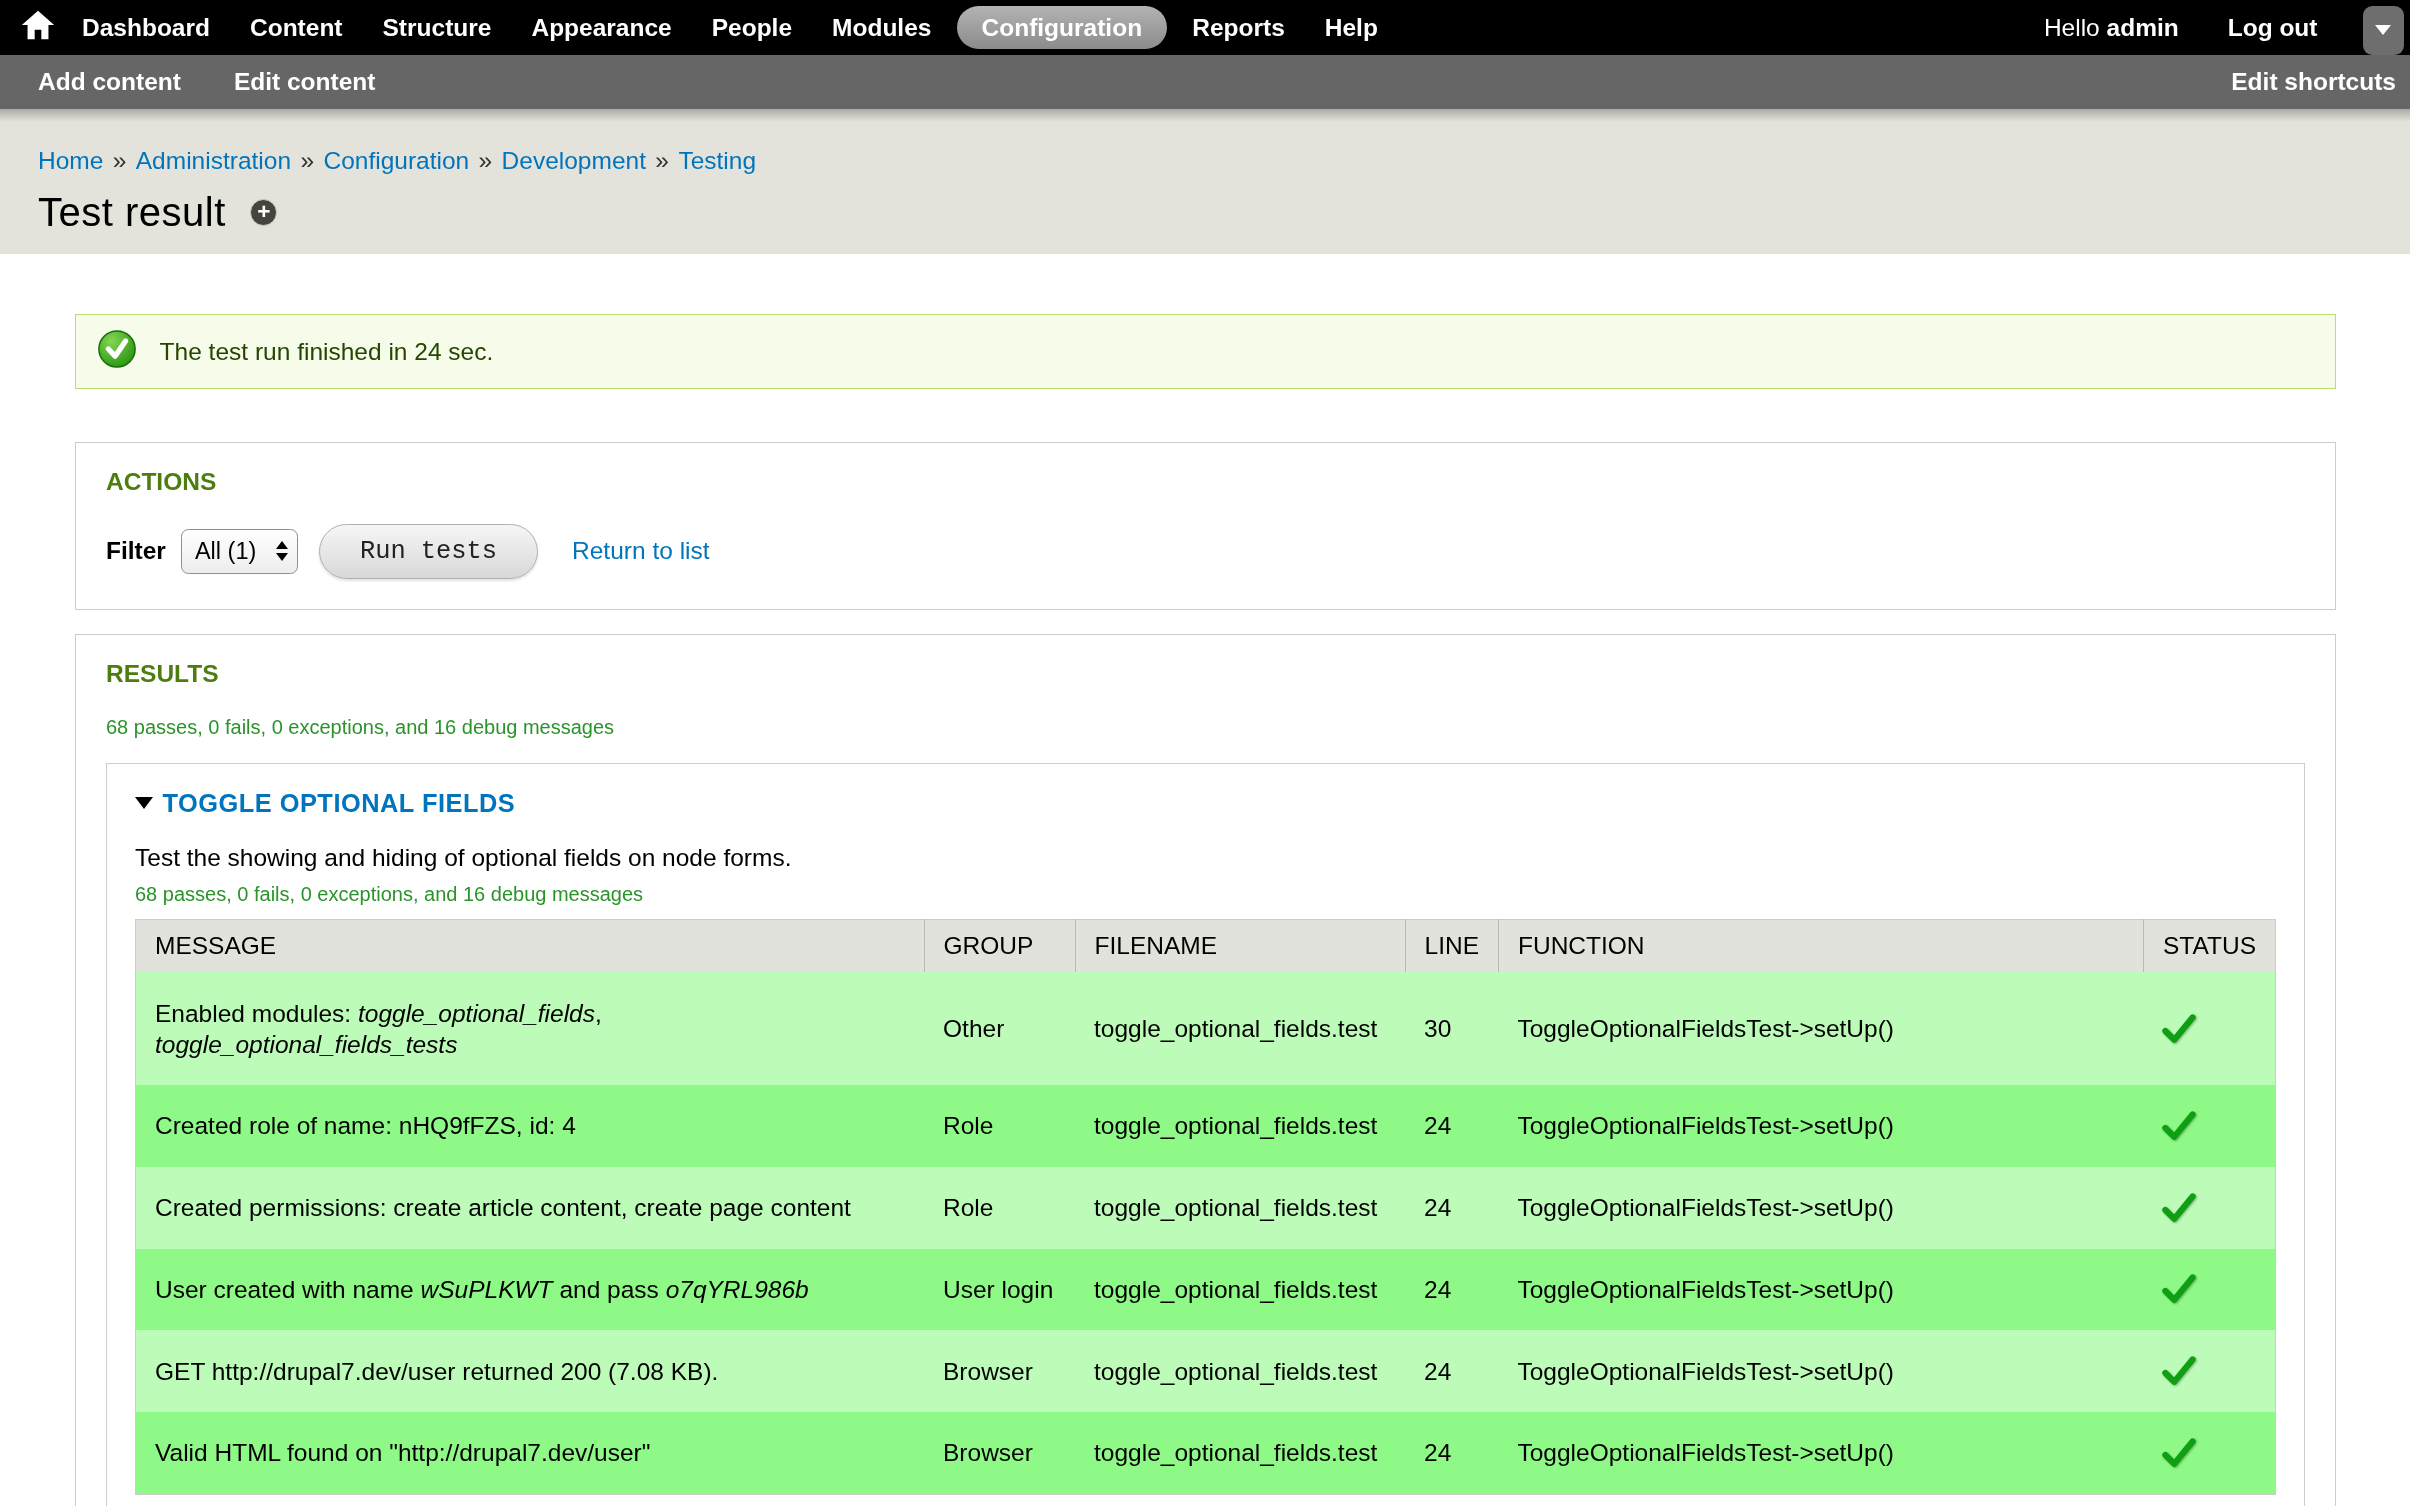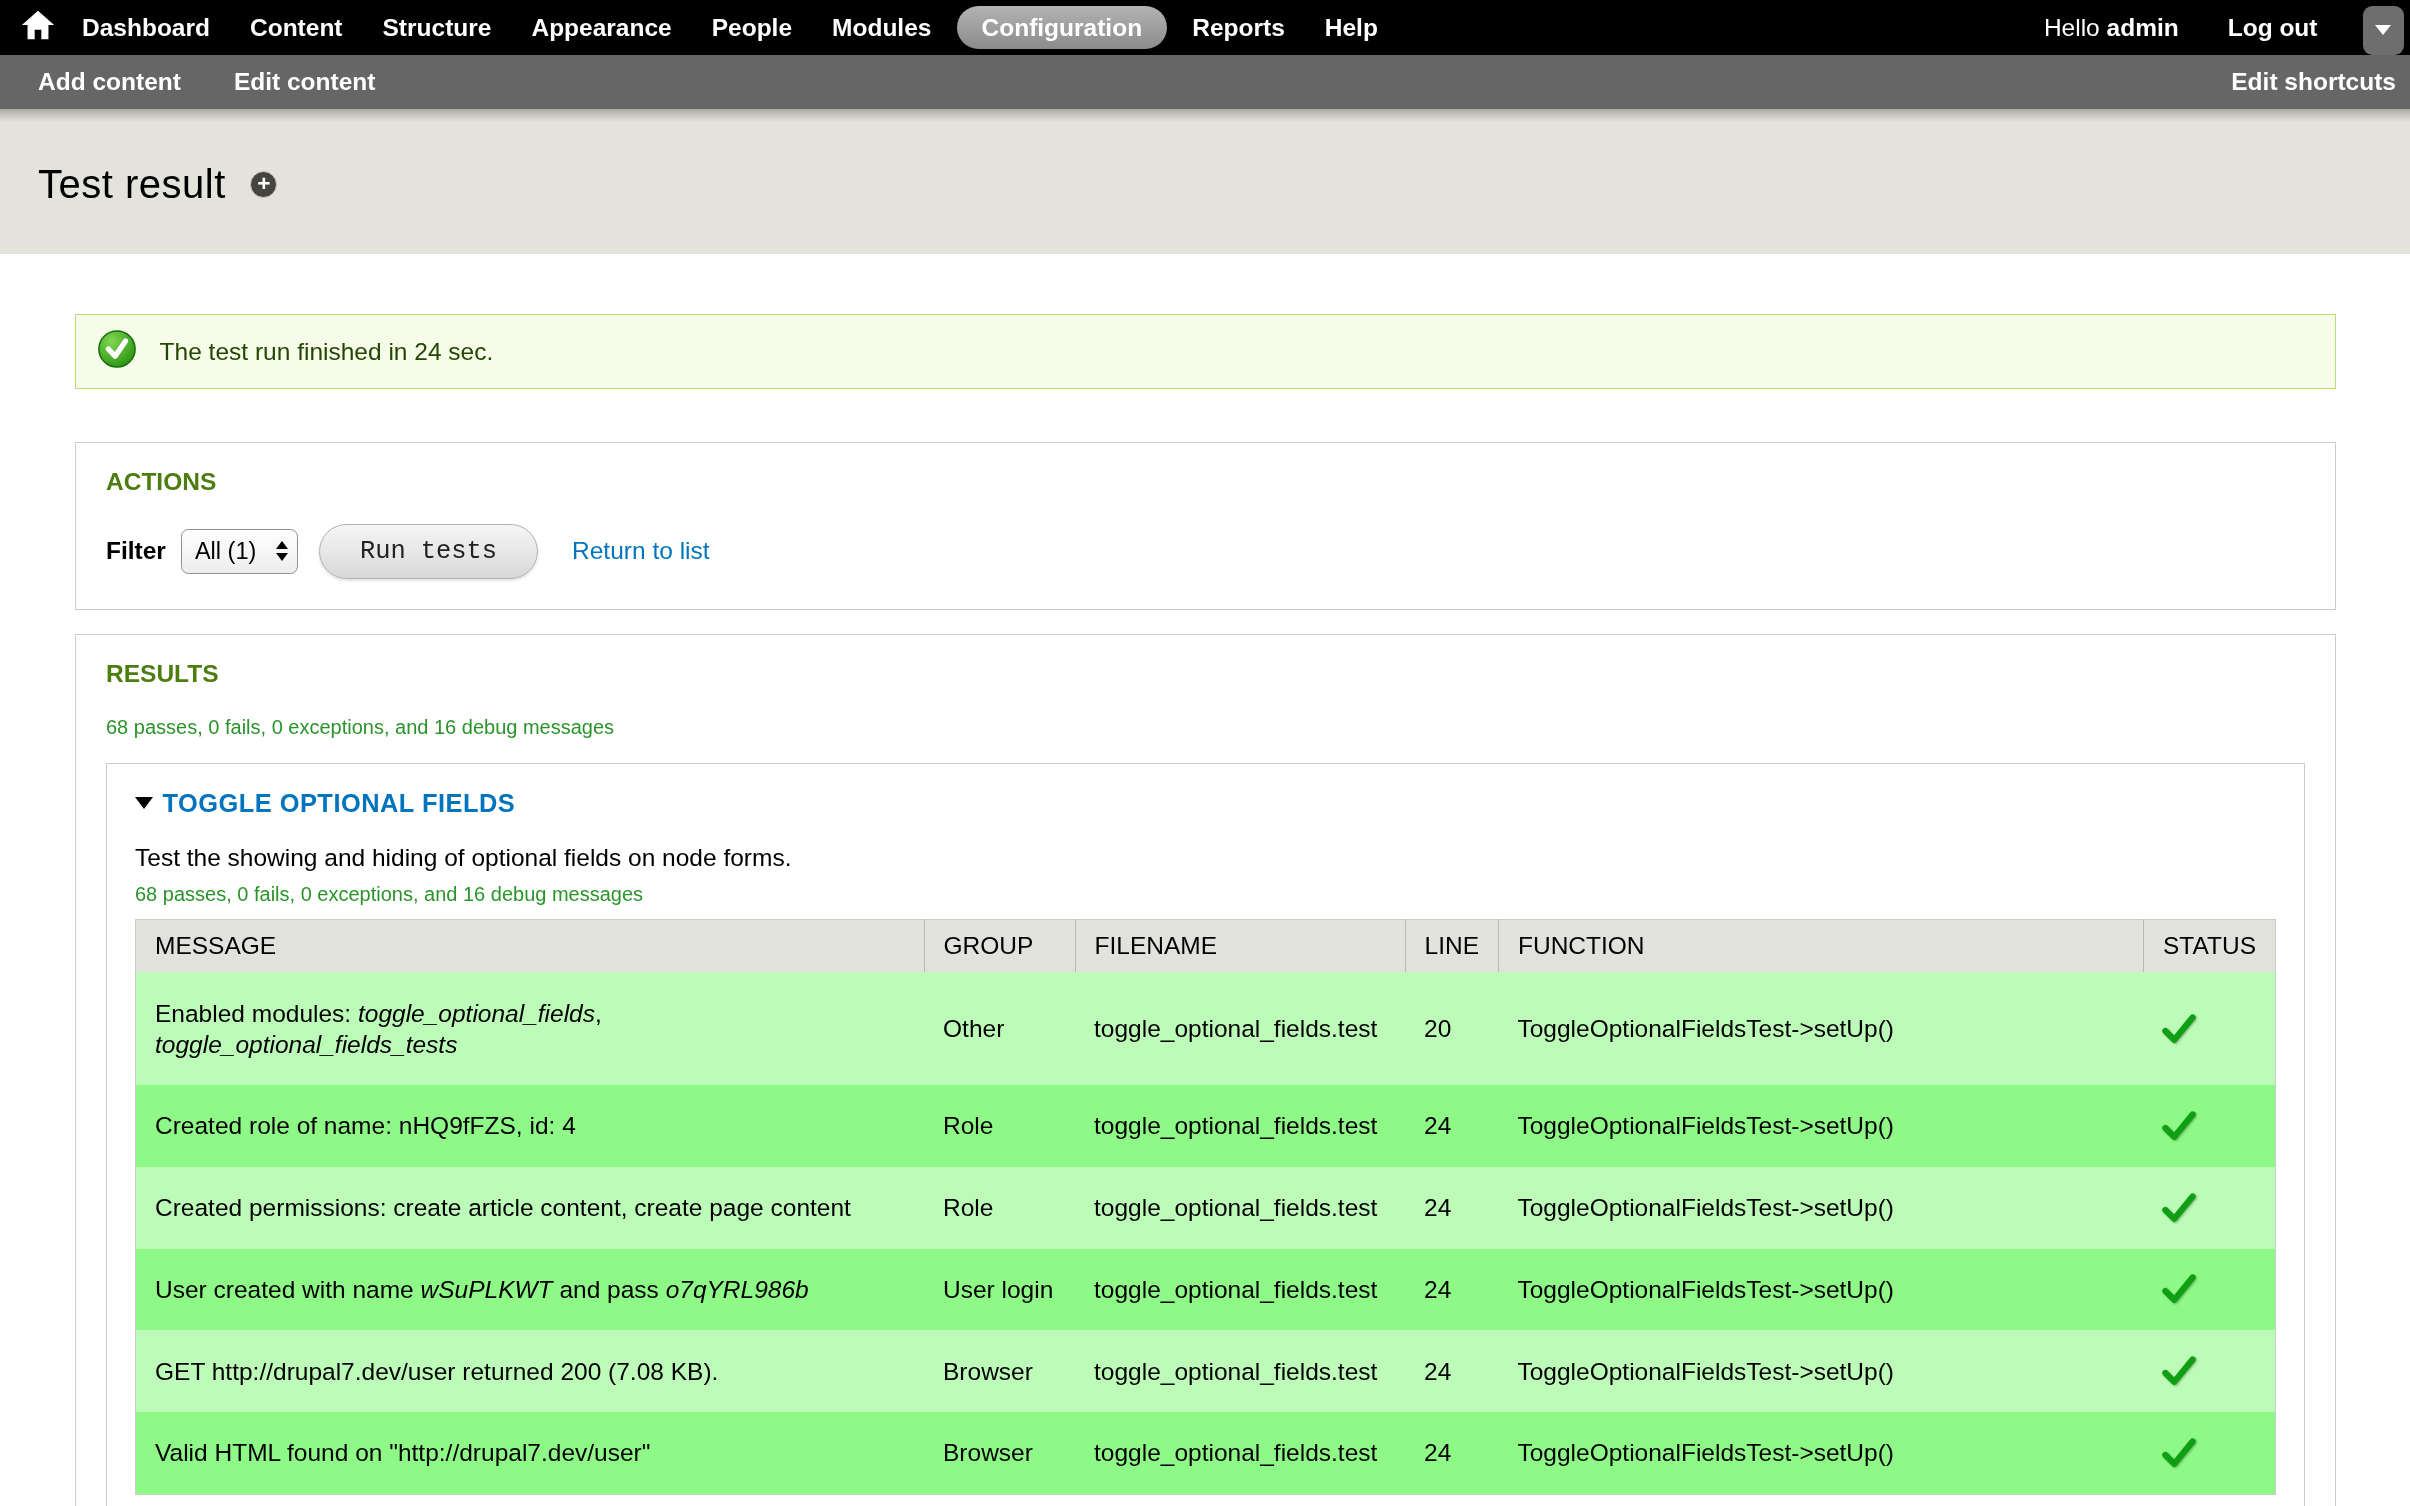--- a/index.html
+++ b/index.html
@@ -158,20 +158,21 @@
 
 <div class="shortcut-bar">
   <span style="display:flex;align-items:center;">
       <a class="sc-item">Add content</a>
       <a class="sc-item">Edit content</a>
     </span>
   <a class="sc-edit">Edit shortcuts</a>
 </div>
 
 <div class="banner">
+  <div class="breadcrumb"><a>Home</a><span class="bc-sep">»</span><a>Administration</a><span class="bc-sep">»</span><a>Configuration</a><span class="bc-sep">»</span><a>Development</a><span class="bc-sep">»</span><a>Testing</a></div>
   <div class="page-title-row">
     <h1 class="page-title">Test result</h1>
     <span class="contextual-gear">+</span>
   </div>
 </div>
 
 <div class="main">
 
   <div class="status-message">
     <span>
@@ -226,21 +227,21 @@
               <th class="col-line">LINE</th>
               <th class="col-function">FUNCTION</th>
               <th class="col-status">STATUS</th>
             </tr>
           </thead>
         <tbody>
             <tr class="row-pass-odd">
               <td class="cell-message">Enabled modules: <em>toggle_optional_fields</em>,<br><em>toggle_optional_fields_tests</em></td>
               <td>Other</td>
               <td>toggle_optional_fields.test</td>
-              <td>20</td>
+              <td>30</td>
               <td>ToggleOptionalFieldsTest-&gt;setUp()</td>
               <td class="cell-status"><span class="check-icon"><svg width="34" height="30" viewBox="0 0 25 22">
                     <path d="M2.5 12.5 L9 19 L22.5 2.5" fill="none" stroke="#0f9f13" stroke-width="4.6" stroke-linecap="round" stroke-linejoin="round"></path>
                   </svg></span></td>
             </tr>
             <tr class="row-pass-even">
               <td class="cell-message">Created role of name: nHQ9fFZS, id: 4</td>
               <td>Role</td>
               <td>toggle_optional_fields.test</td>
               <td>24</td>

